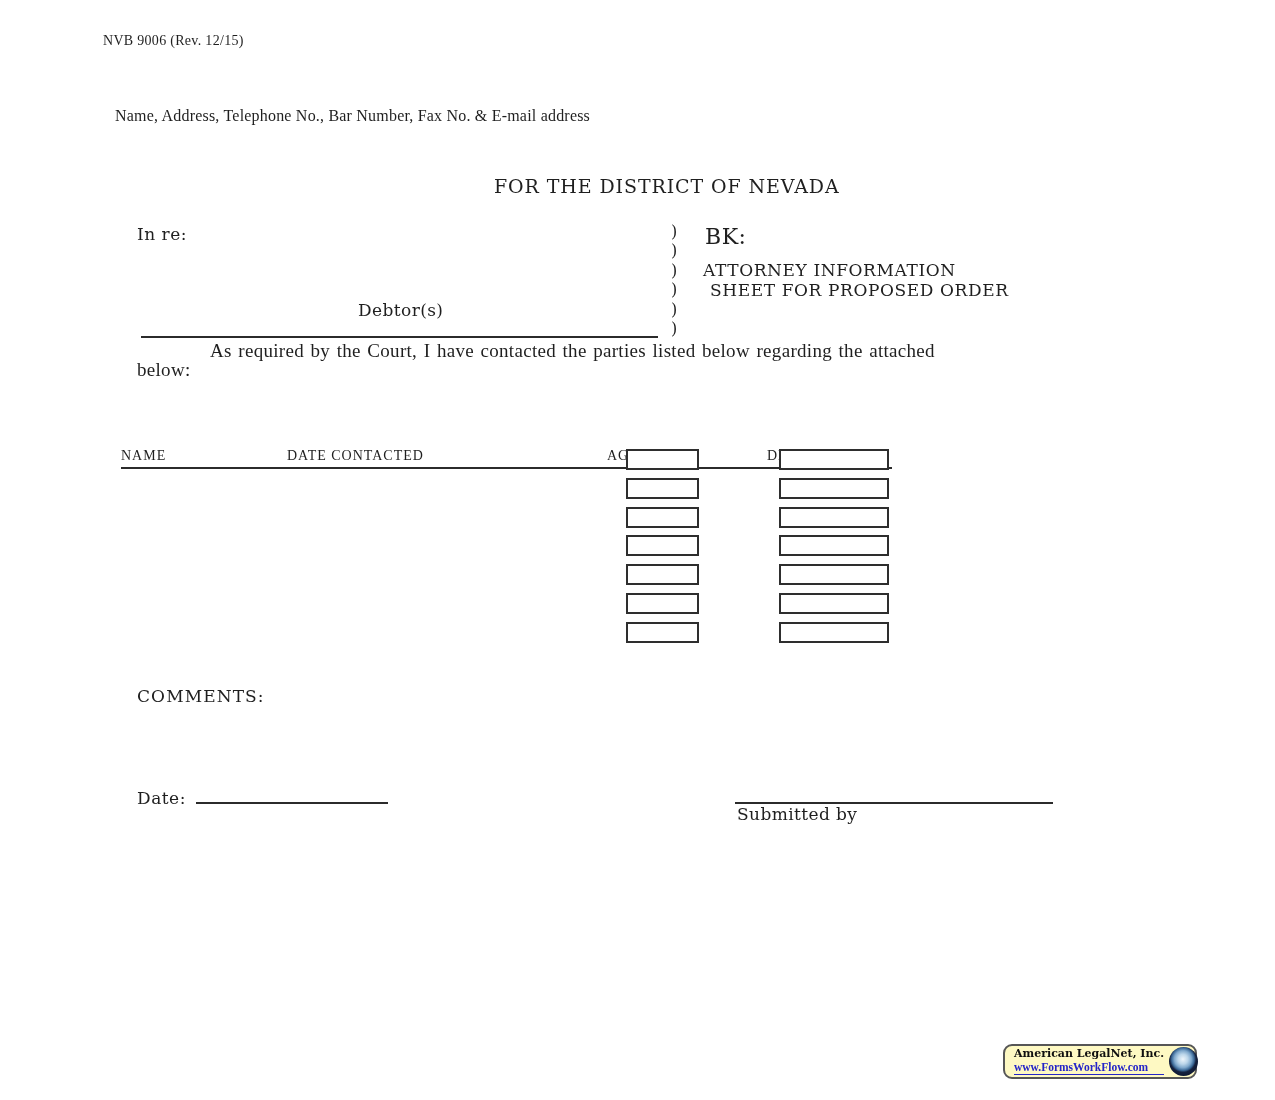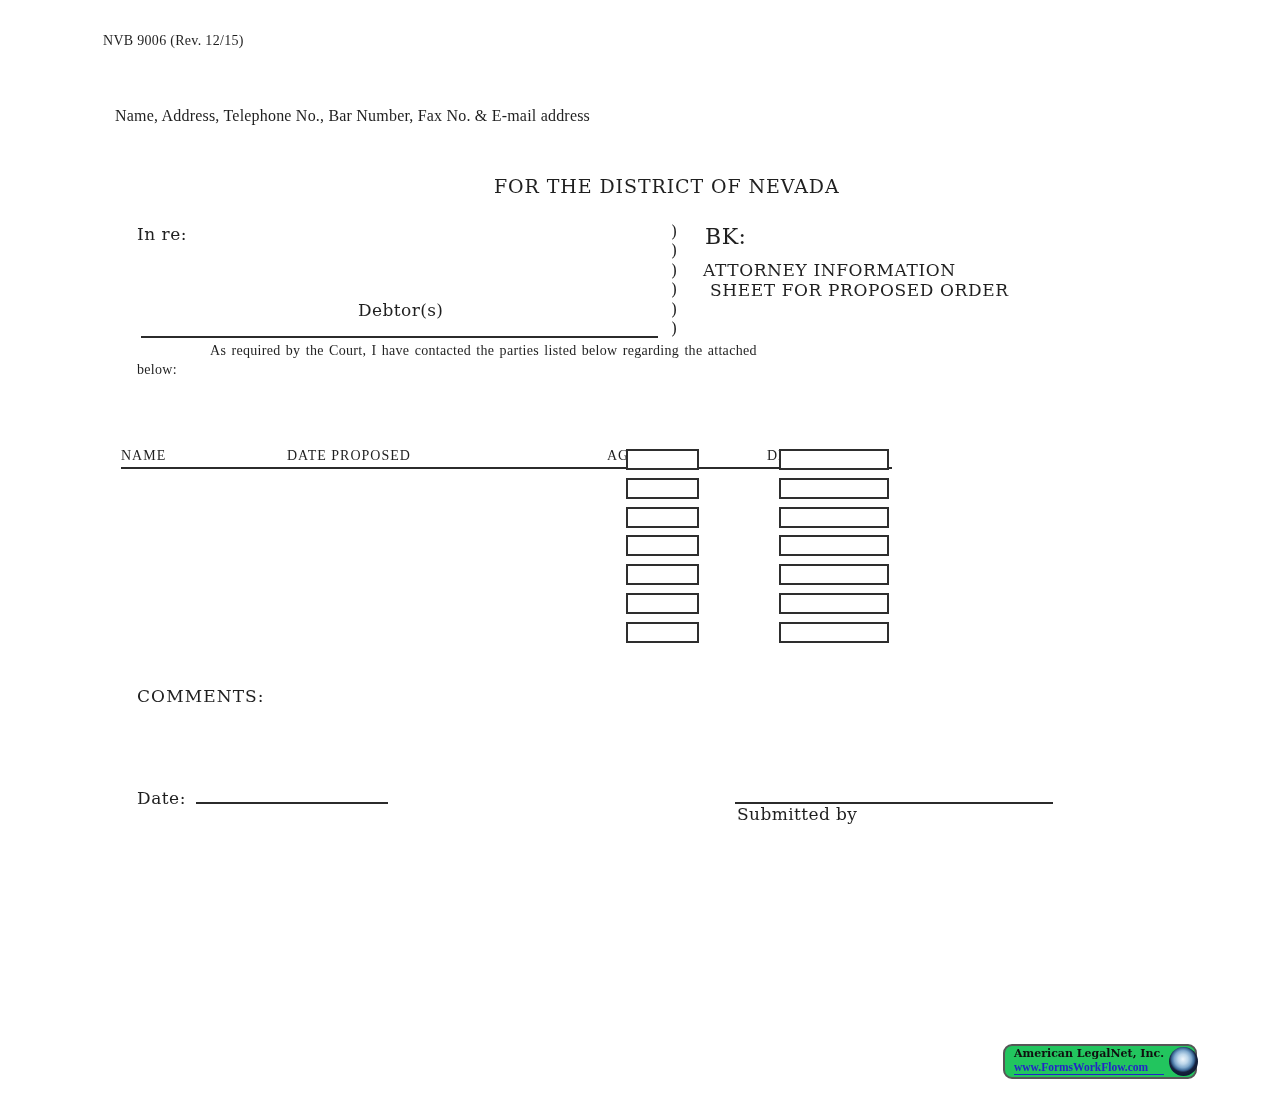--- a/index.html
+++ b/index.html
@@ -21,21 +21,21 @@
 
   .in-re{left:137px;top:224px;font-size:17px;letter-spacing:0.5px;}
   .paren-col{left:671px;top:222px;font-size:16px;line-height:19.4px;text-align:left;}
   .paren-col div{height:19.4px;}
   .bk-label{left:705px;top:224px;font-size:22px;letter-spacing:0.5px;}
   .case-title{left:703px;top:261px;font-size:17px;line-height:19.6px;letter-spacing:0.6px;white-space:nowrap;}
   .case-title .indent2{padding-left:7px;}
   .debtors-label{left:358px;top:300px;font-size:17px;letter-spacing:0.4px;}
   .debtor-line{left:141px;top:322px;width:517px;height:14px;border-bottom:2px solid #2b2b2b;}
 
-  .instructions{left:137px;top:341px;width:1000px;font-size:14px;line-height:19.4px;letter-spacing:0.3px;word-spacing:1.5px;}
+  .instructions{left:137px;top:341px;width:1000px;font-size:19px;line-height:19.4px;letter-spacing:0.3px;word-spacing:1.5px;}
   .instructions .first{ text-indent:73px; }
 
   .table-header{left:121px;top:416px;width:771px;height:19px;border-bottom:2px solid #2b2b2b;font-size:14px;letter-spacing:1px;margin-top:32px;}
   .table-header span{position:absolute;top:0;white-space:nowrap;}
   .h-name{left:0;}
   .h-date{left:166px;}
   .h-agree{left:486px;}
   .h-disagree{left:646px;}
 
   #cb-rows{left:626px;top:449px;}
@@ -48,21 +48,21 @@
   .date-row{left:137px;top:786px;font-size:17px;letter-spacing:0.5px;}
   .date-field{display:inline-block;width:192px;height:16px;border-bottom:2px solid #2b2b2b;margin-left:10px;}
 
   .signature-block{left:735px;top:802px;width:318px;}
   .signature-line{width:318px;height:0;border-top:2px solid #2b2b2b;}
   .submitted-by{font-size:17px;letter-spacing:0.4px;padding-left:2px;}
 
   .badge{
     left:1003px;top:1044px;width:194px;height:35px;
     border:2px solid #565656;border-radius:9px;box-sizing:border-box;
-    display:flex;align-items:center;gap:5px;padding:2px 3px 2px 9px;background:#22c55e;
+    display:flex;align-items:center;gap:5px;padding:2px 3px 2px 9px;background:#fef9c3;
   }
   .badge-text{display:flex;flex-direction:column;line-height:1.12;}
   .badge-company{font-size:11px;font-weight:bold;color:#101010;white-space:nowrap;}
   .badge-site{font-size:11.5px;font-weight:bold;border-bottom:1.5px solid #2424c8;padding-right:10px;white-space:nowrap;}
   .globe{
     width:29px;height:29px;border-radius:50%;flex:0 0 auto;
     background:radial-gradient(circle at 48% 42%,
       #eef5fb 0%, #bcd6ea 22%, #7fa8cc 38%, #3a6795 50%,
       #16223f 58%, #0c1630 78%, #22345c 100%);
   }
@@ -99,21 +99,21 @@
   <div class="abs wide debtors-label">Debtor(s)</div>
   <div class="abs debtor-line"></div>
 
   <div class="abs times instructions">
     <div class="first">As required by the Court, I have contacted the parties listed below regarding the attached</div>
     <div>below:</div>
   </div>
 
   <div class="abs times table-header">
     <span class="h-name">NAME</span>
-    <span class="h-date">DATE PROPOSED</span>
+    <span class="h-date">DATE CONTACTED</span>
     <span class="h-agree">AGREE</span>
     <span class="h-disagree">DISAGREE</span>
   </div>
 
   <div id="cb-rows" class="abs">
       <div class="cb-row">
         <span class="cb cb-agree"></span>
         <span class="cb cb-disagree"></span>
       </div>
       <div class="cb-row">

